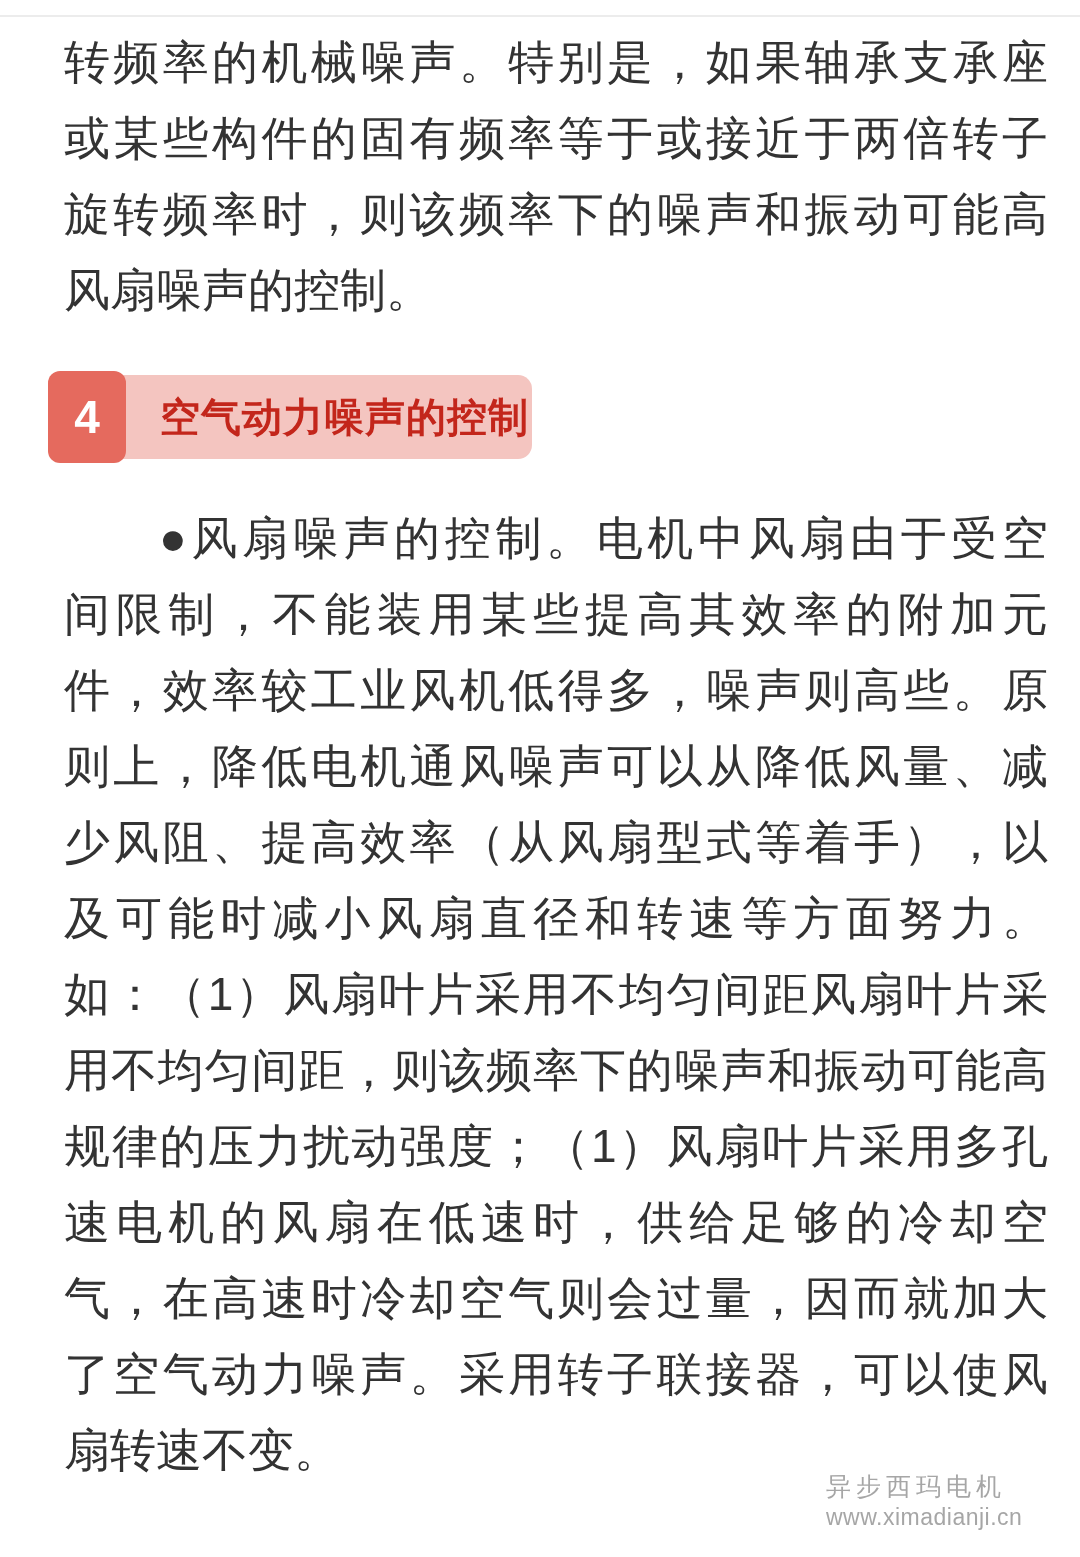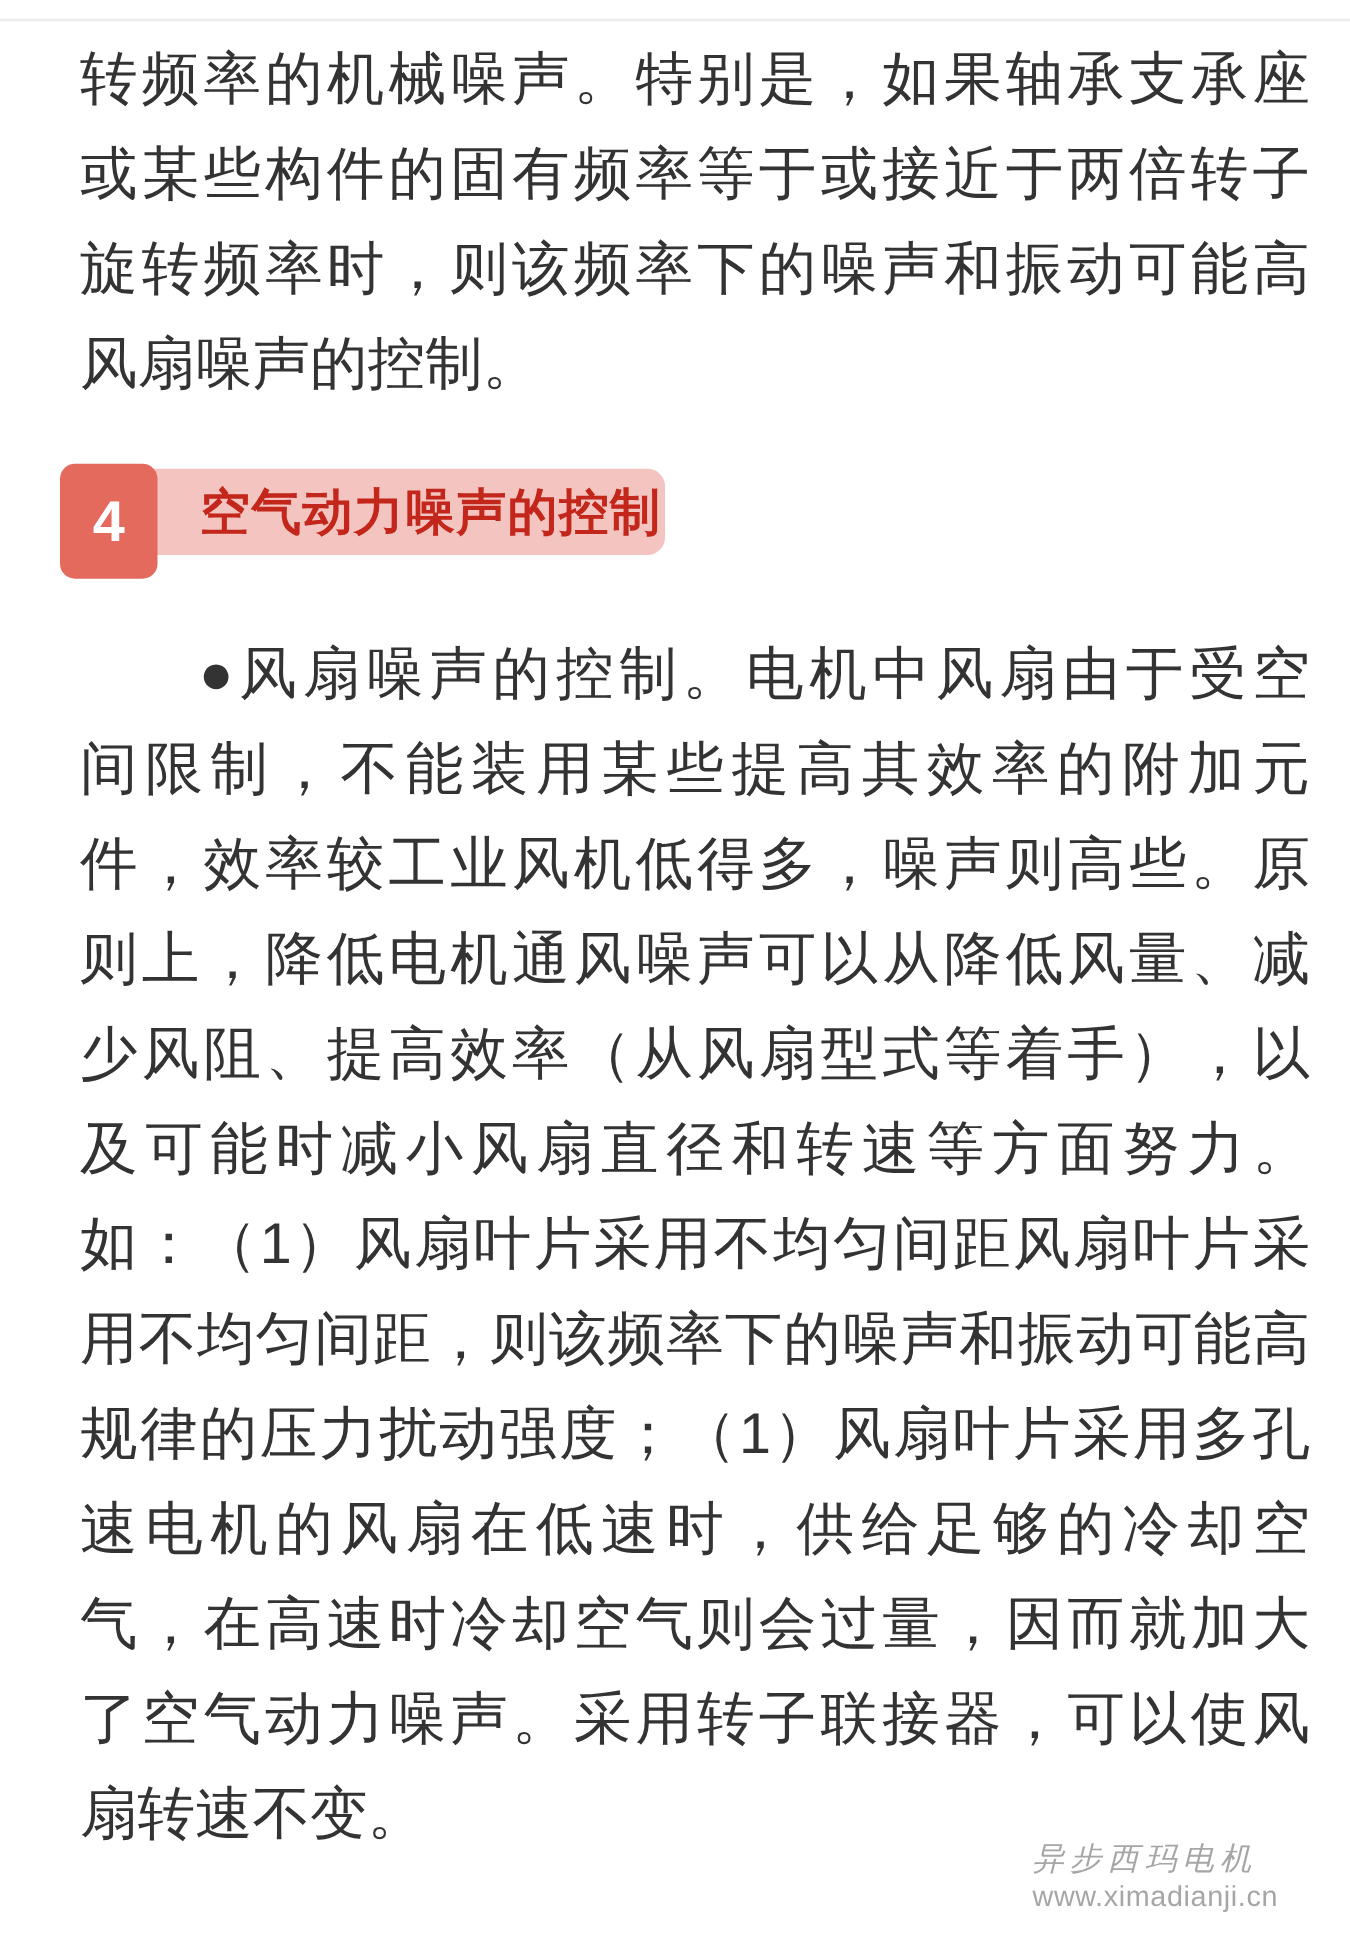--- a/index.html
+++ b/index.html
@@ -48,21 +48,21 @@
   .line.last { text-align-last: left; }
   .line.indent { padding-left: 95px; }
   .section-header {
     position: absolute;
     left: 48px; top: 371px;
     width: 484px; height: 92px;
   }
   .banner {
     position: absolute;
     left: 0; top: 4px;
-    width: 484px; height: 69px;
+    width: 484px; height: 84px;
     background: var(--banner-bg);
     border-radius: 14px;
     display: flex;
     align-items: center;
     padding-left: 112px;
   }
   .section-title {
     font-size: 40px;
     font-weight: bold;
     color: var(--title-color);
@@ -83,21 +83,21 @@
     color: #ffffff;
     font-size: 46px;
     font-weight: bold;
   }
   .watermark {
     position: absolute;
     left: 826px; top: 1470px;
     color: var(--wm-color);
     white-space: nowrap;
   }
-  .wm1 { font-size: 25px; letter-spacing: 5px; font-style: italic; }
+  .wm1 { font-size: 25px; letter-spacing: 5px; }
   .wm2 { font-size: 23px; margin-top: 1px; letter-spacing: 0.5px; }
 </style>
 </head>
 <body>
 
 <div class="page">
 
   <div class="top-divider"></div>
 
   <div class="para para1">

